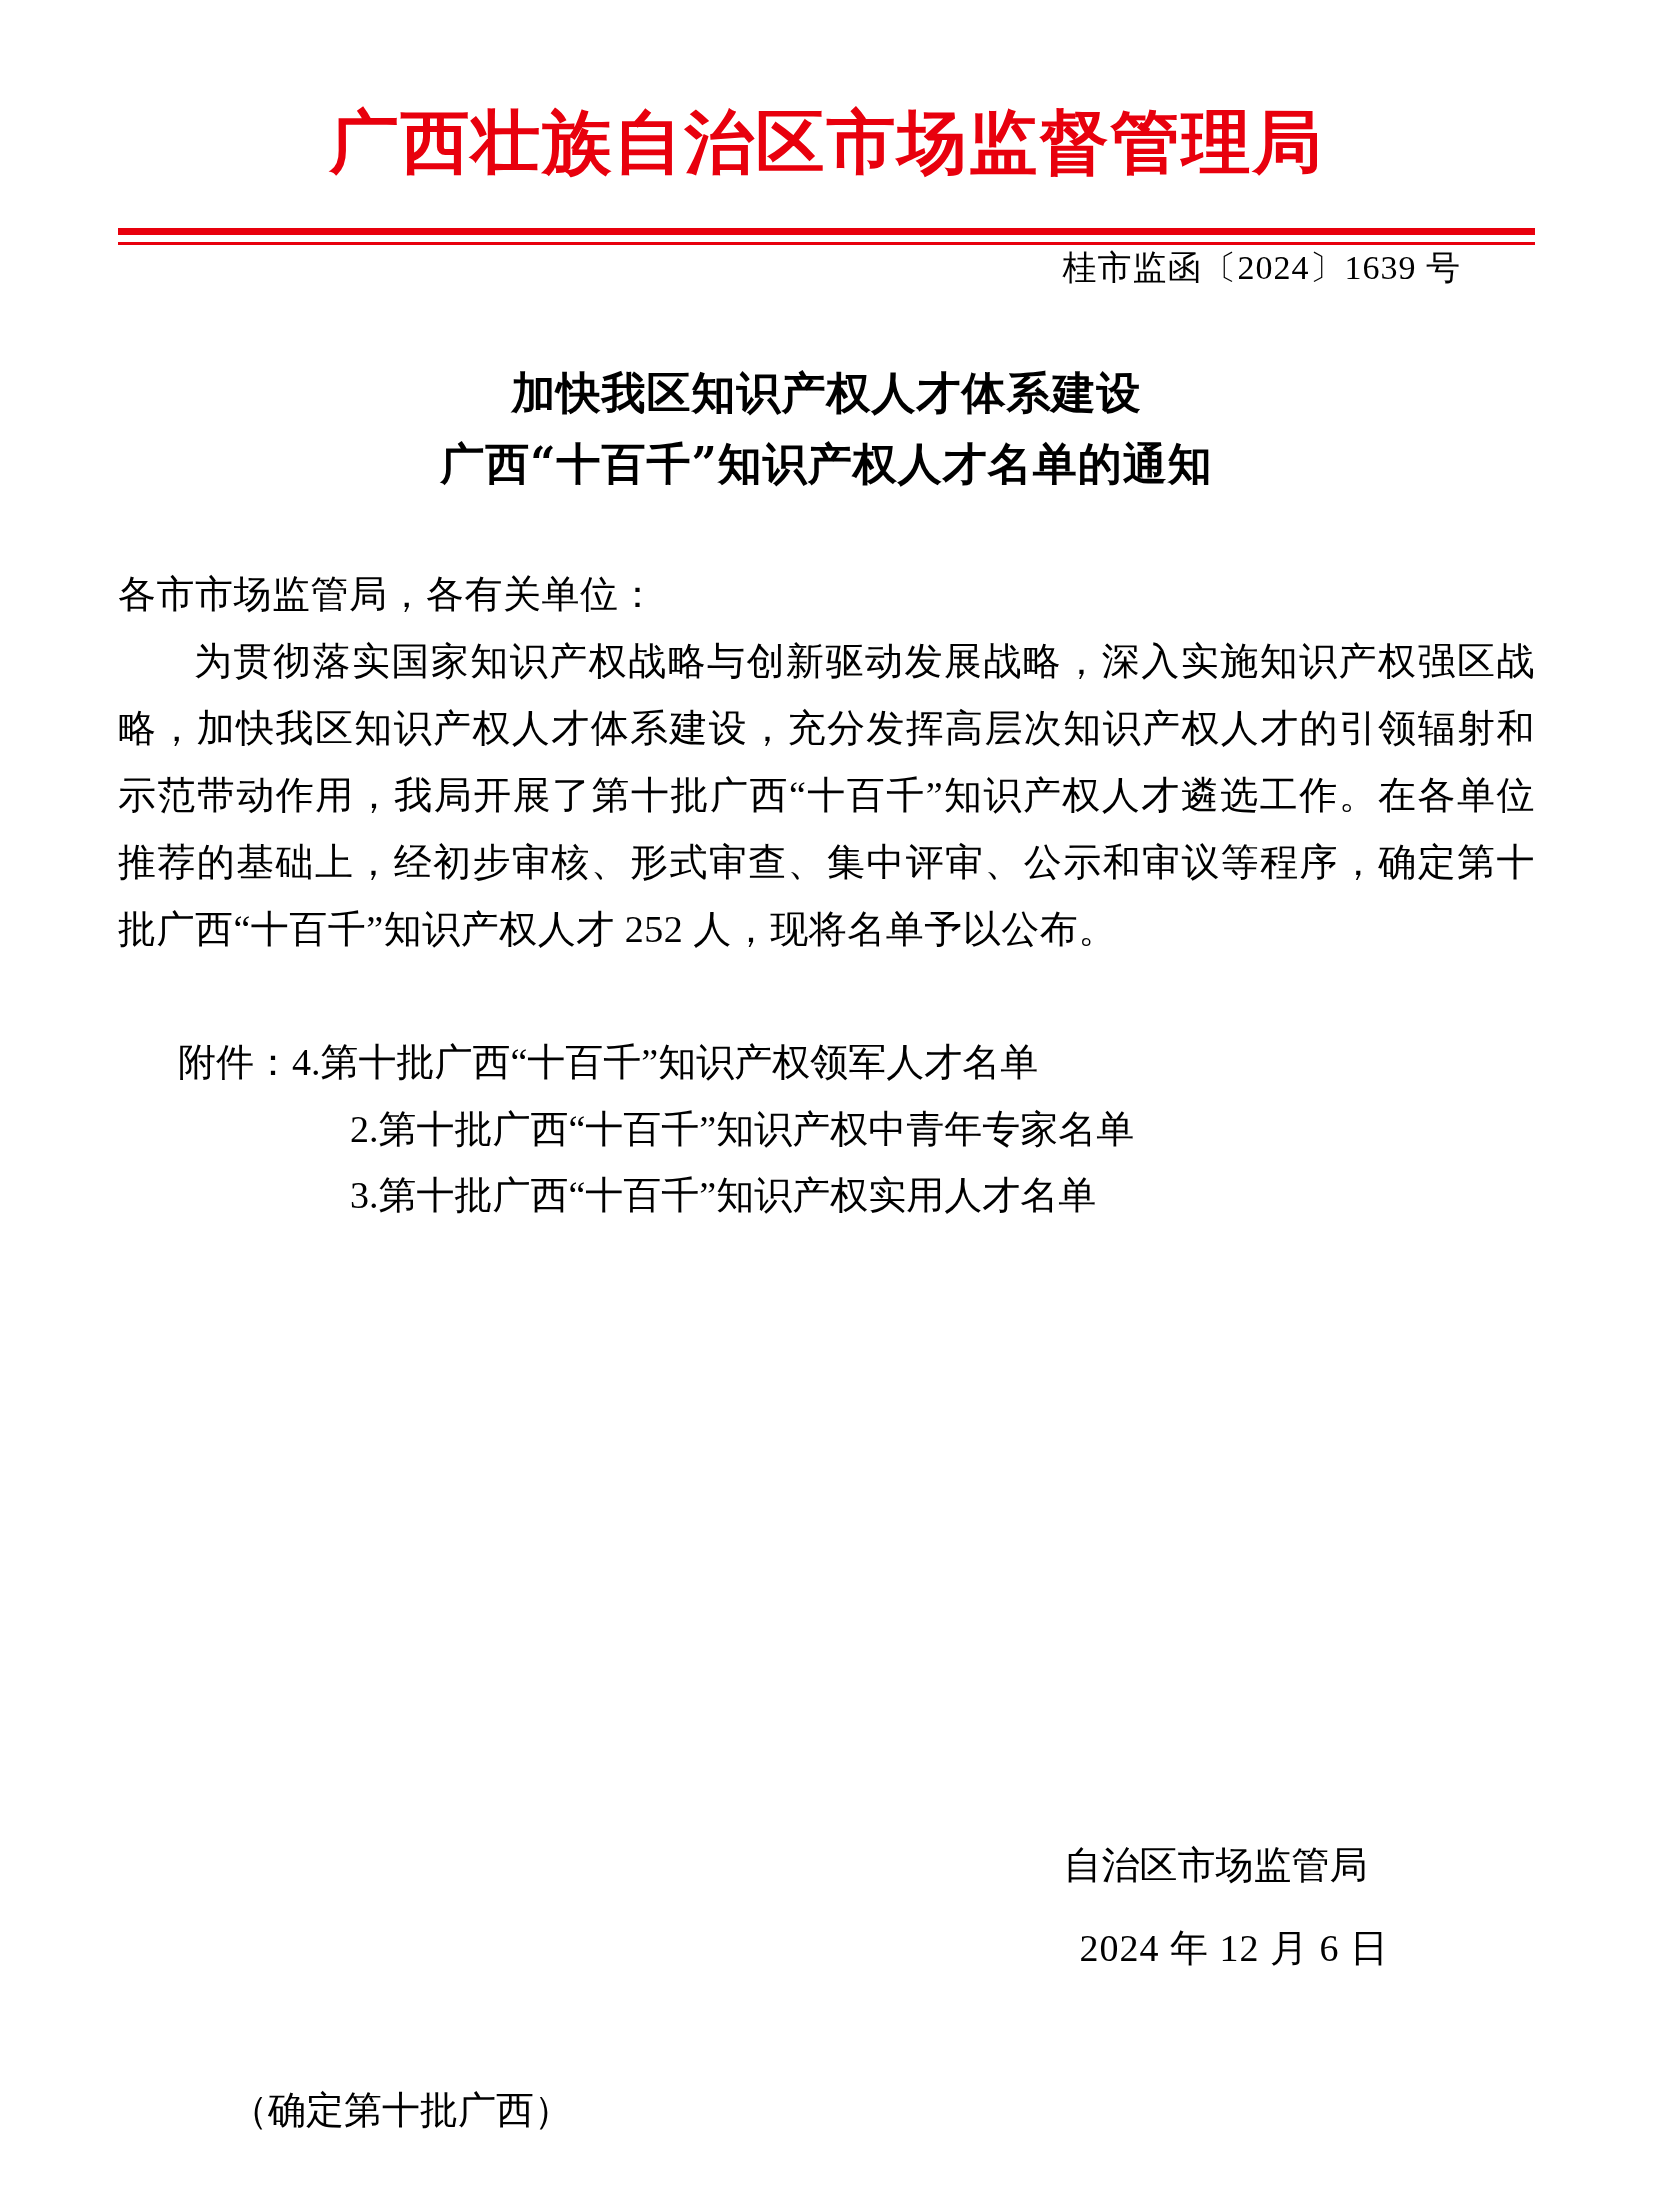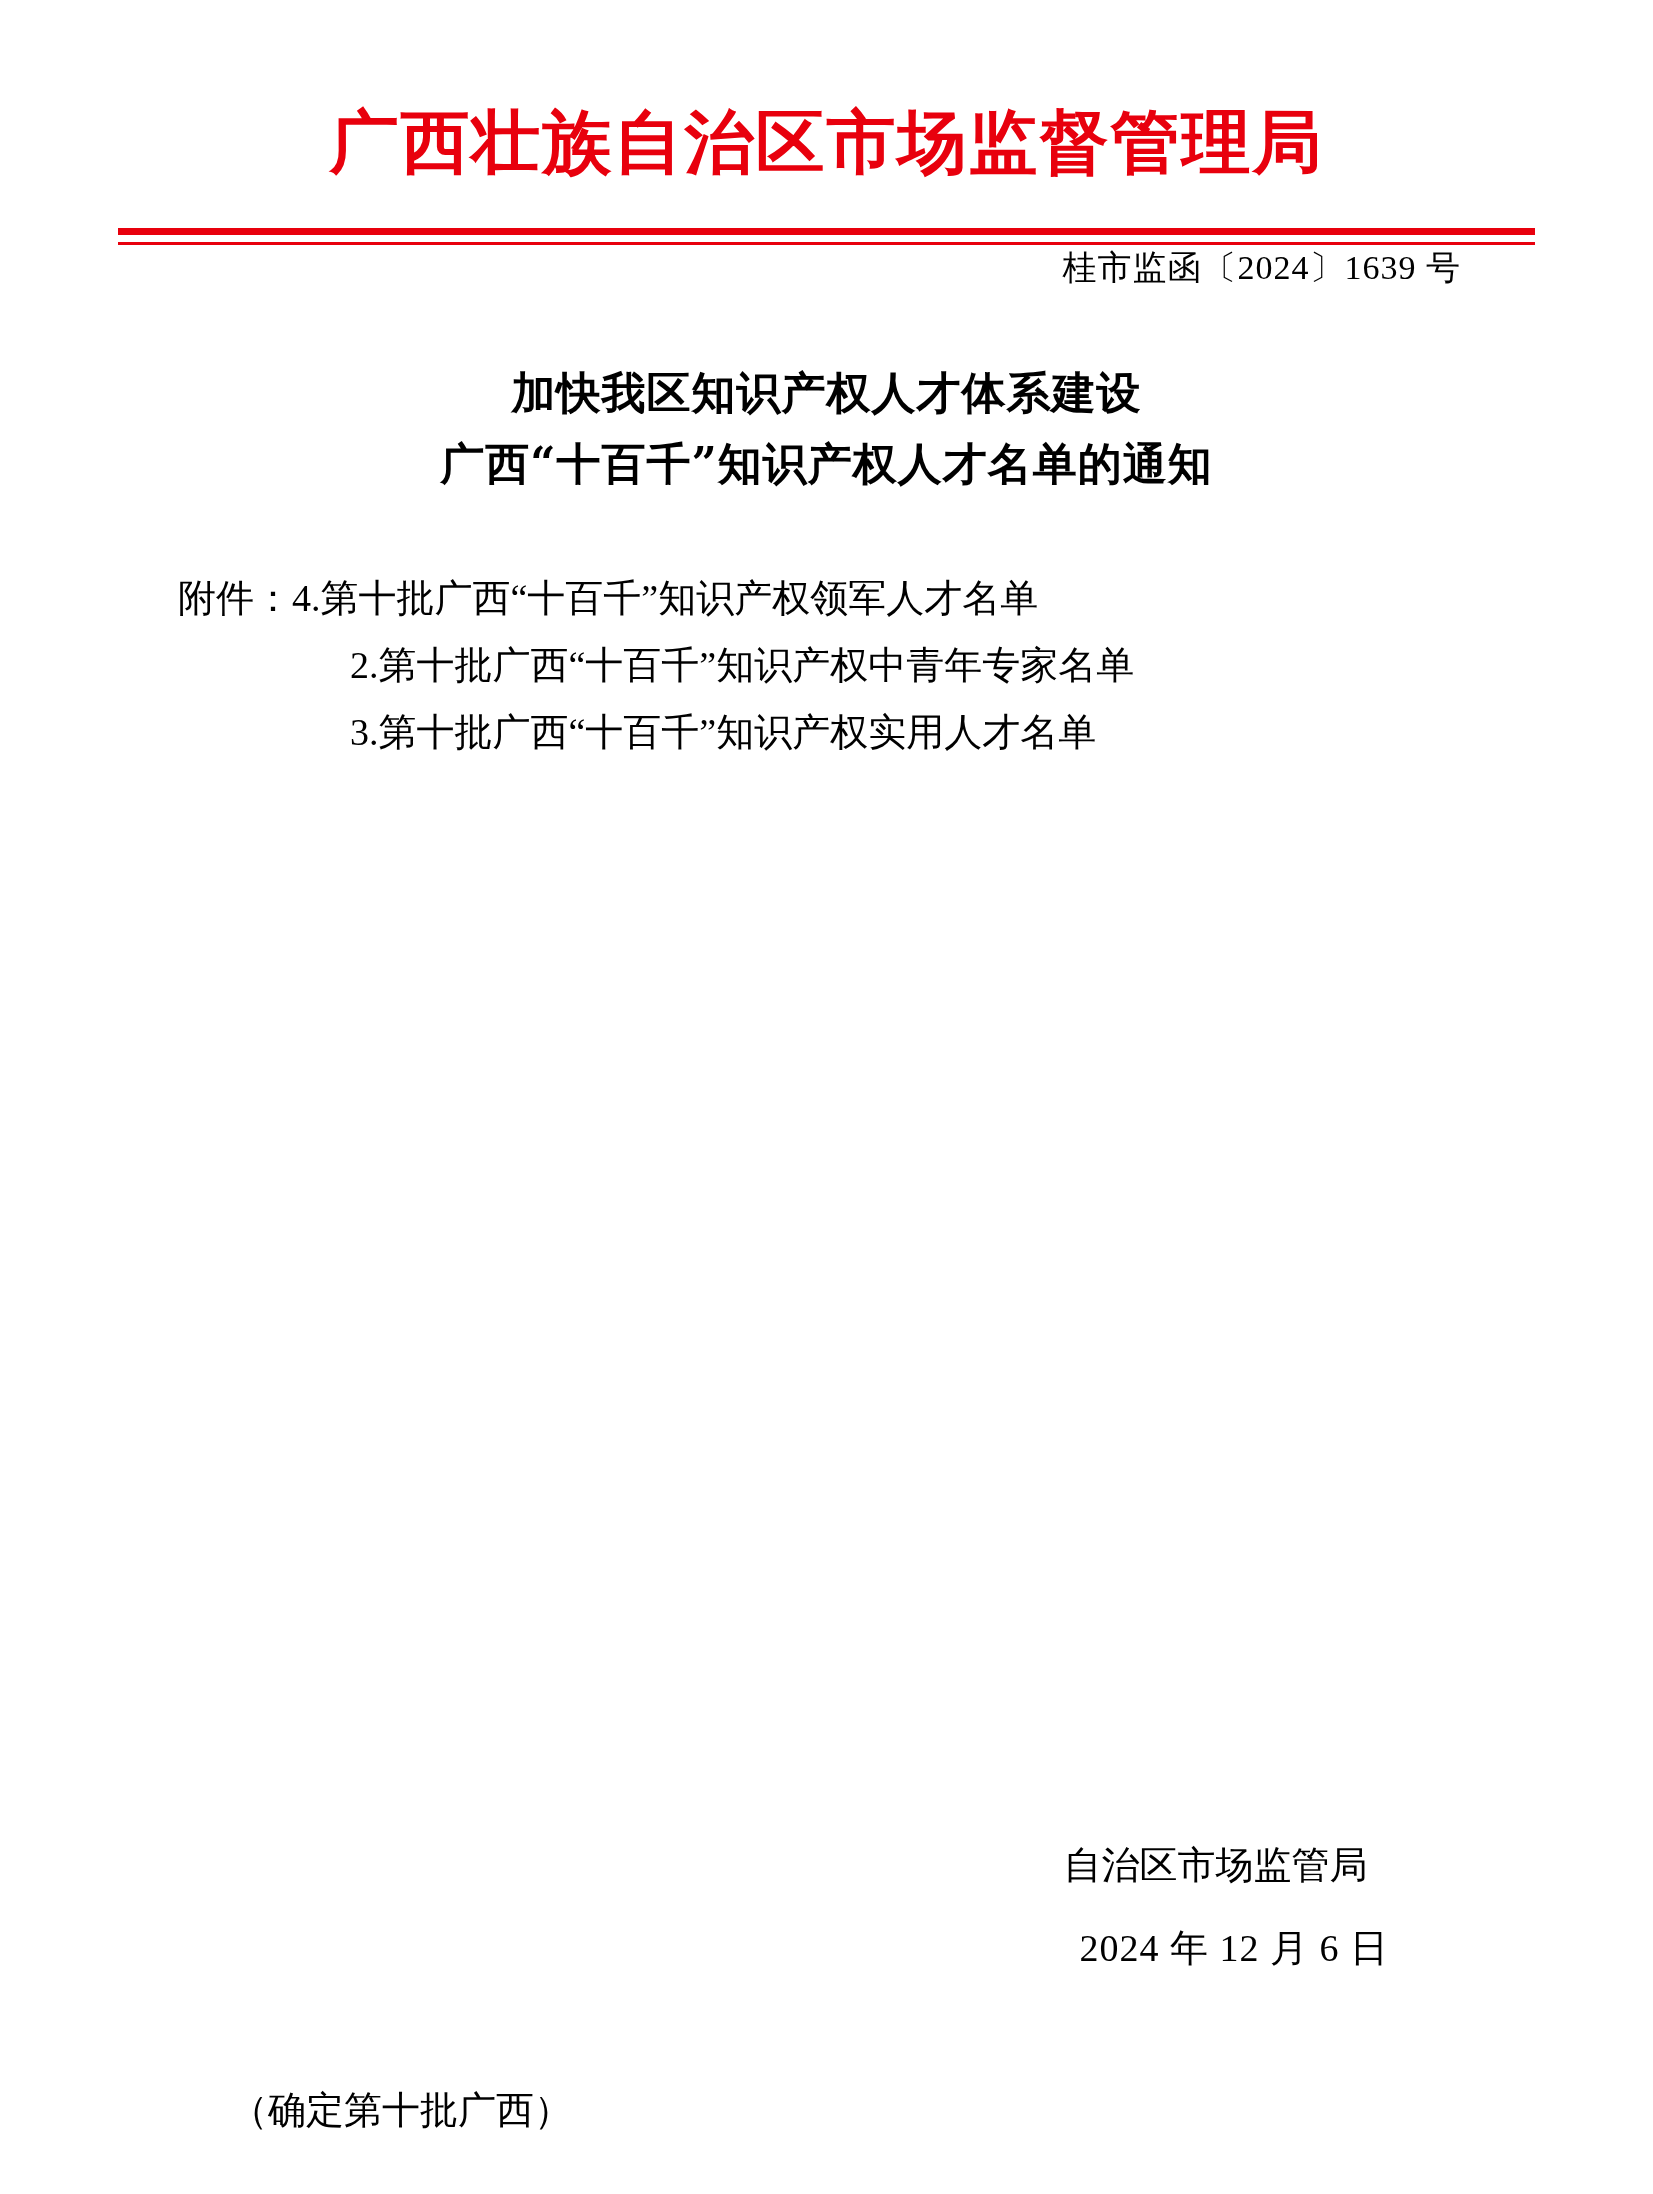--- a/index.html
+++ b/index.html
@@ -148,20 +148,24 @@
     <div class="red-rule-thin"></div>
   </div>
 
   <div class="doc-number">桂市监函〔2024〕1639 号</div>
 
   <div class="doc-title">
     <span class="line1">加快我区知识产权人才体系建设</span>
     <span class="line2">广西“十百千”知识产权人才名单的通知</span>
   </div>
 
+  <div class="body-block">
+    <p class="salutation">各市市场监管局，各有关单位：</p>
+    <p class="para">为贯彻落实国家知识产权战略与创新驱动发展战略，深入实施知识产权强区战略，加快我区知识产权人才体系建设，充分发挥高层次知识产权人才的引领辐射和示范带动作用，我局开展了第十批广西“十百千”知识产权人才遴选工作。在各单位推荐的基础上，经初步审核、形式审查、集中评审、公示和审议等程序，确定第十批广西“十百千”知识产权人才 252 人，现将名单予以公布。</p>
+  </div>
 
   <div class="attachments">
     <p class="attach-first">
       <span>附件：</span><span>4.第十批广西“十百千”知识产权领军人才名单</span>
     </p>
     <p class="attach-rest">2.第十批广西“十百千”知识产权中青年专家名单</p>
     <p class="attach-rest">3.第十批广西“十百千”知识产权实用人才名单</p>
   </div>
 
   <div class="signature">

